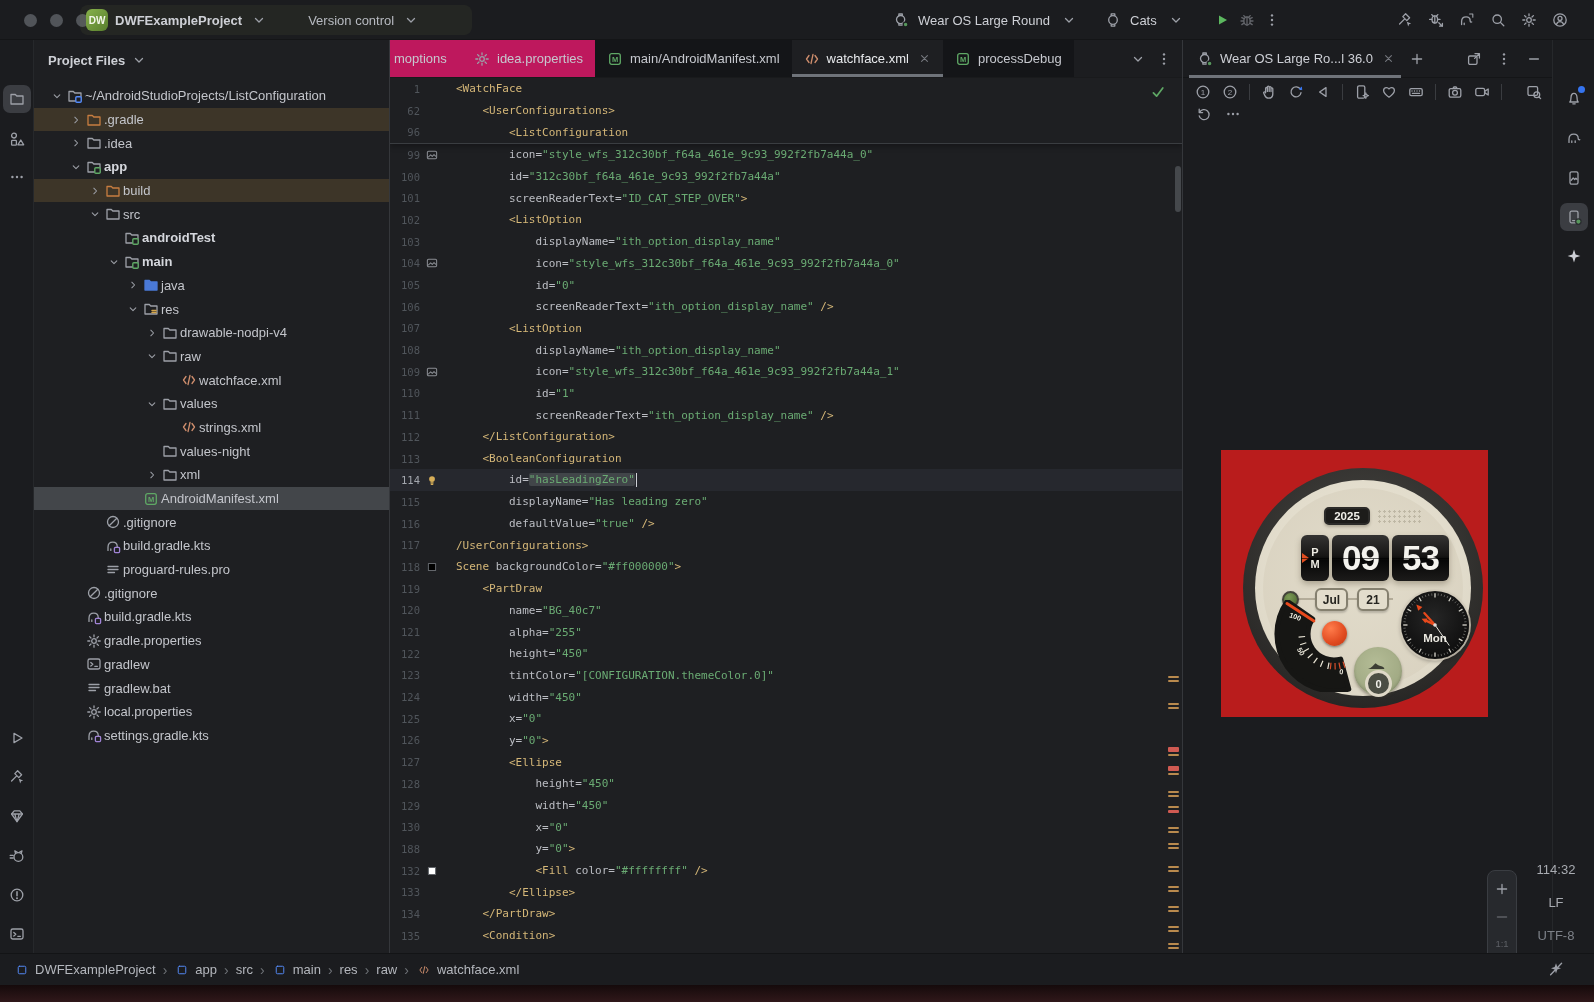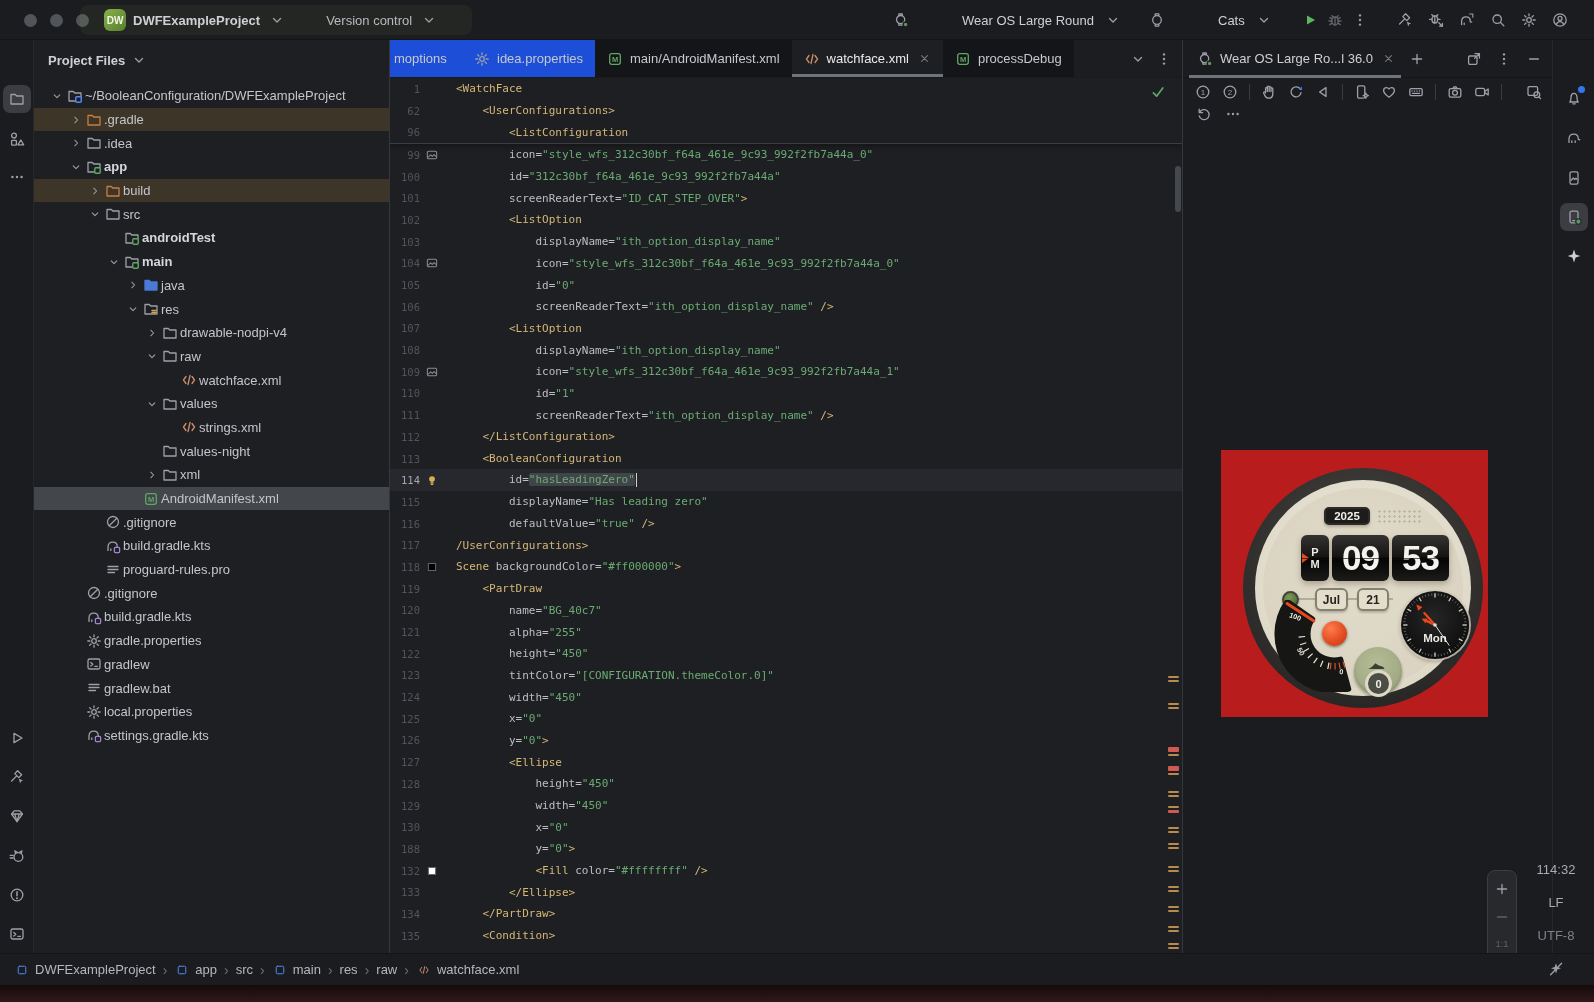--- a/index.html
+++ b/index.html
@@ -11,26 +11,26 @@
 
   
   .titlebar{position:absolute;left:0;top:0;width:1594px;height:40px;background:#1b1c1f;
             border-bottom:1px solid #141517;}
   .tl-group{position:absolute;left:24px;top:14px;display:flex;gap:13px;}
   .tl{width:13px;height:13px;border-radius:50%;background:#515459;}
   .tb-tint{position:absolute;left:80px;top:5px;width:392px;height:30px;border-radius:8px;
            background:rgba(150,165,90,0.08);}
   .proj-group{position:absolute;left:86px;top:0;height:40px;display:flex;align-items:center;gap:7px;}
   .dw-badge{width:22px;height:22px;border-radius:6px;background:linear-gradient(135deg,#87b14b,#587e2d);
-            color:#f3f6ea;font-weight:700;font-size:10px;display:flex;align-items:center;justify-content:center;margin-left:18px;}
+            color:#f3f6ea;font-weight:700;font-size:10px;display:flex;align-items:center;justify-content:center;}
   .tb-label{color:#ced0d6;font-weight:600;}
   .tb-label2{color:#b7bac1;margin-left:34px;}
   .chev{margin-left:2px;}
   .run-group{position:absolute;left:893px;top:0;height:40px;display:flex;align-items:center;gap:9px;}
-  .run-group .lbl{color:#ced0d6;margin-left:44px;}
+  .run-group .lbl{color:#ced0d6;}
   .dim{opacity:.55;}
   .tb-cluster{position:absolute;right:26px;top:0;height:40px;display:flex;align-items:center;gap:15px;}
 
   
   .leftstrip{position:absolute;left:0;top:40px;width:34px;height:913px;background:#1b1c1f;
              border-right:1px solid #26282b;}
   .strip-btn{position:absolute;left:3px;width:28px;height:28px;border-radius:7px;
              display:flex;align-items:center;justify-content:center;}
   .strip-btn.active{background:#3b3d42;}
 
@@ -47,21 +47,21 @@
   .tchev svg{transform:scale(.8);}
   .ticon{width:19px;height:16px;display:inline-flex;align-items:center;flex:0 0 19px;}
   .tlabel{color:#c3c5cb;padding-left:1px;}
 
   
   .editor{position:absolute;left:390px;top:40px;width:792px;height:913px;background:#1e1f22;}
   .tabbar{position:relative;height:38px;background:#1c1d20;border-bottom:1px solid #191a1c;
           display:flex;align-items:stretch;}
   .tab{display:flex;align-items:center;gap:7px;padding:0 12px;position:relative;color:#9da0a8;white-space:nowrap;}
   .tab .tlbl{color:#c6c8ce;}
-  .tab-warm{background:#1d4ed8;}
+  .tab-warm{background:#be185d;}
   .tab-dark{background:#141518;}
   .tab-active{background:#1e1f22;}
   .tab-active .tlbl{color:#e8eaed;}
   .tab-active::after{content:"";position:absolute;left:0;right:0;bottom:0;height:3px;background:#6f737a;}
   .tab-partial{width:72px;overflow:hidden;padding:0 4px;}
   .tab-clip{max-width:122px;overflow:hidden;}
   .tab-x{margin-left:2px;opacity:.7;}
   .tabbar-tail{margin-left:auto;display:flex;align-items:center;gap:10px;padding-right:10px;}
 
   .editor-body{position:relative;height:875px;overflow:hidden;
@@ -388,21 +388,21 @@
             <svg width="16" height="16" viewBox="0 0 16 16" fill="none" stroke="#9da0a8" stroke-width="1.3" stroke-linecap="round" stroke-linejoin="round">
               <path d="M4.5 6.5 8 10l3.5-3.5"></path>
             </svg>
           </span>
           <span class="ticon ic">
             <svg width="16" height="16" viewBox="0 0 16 16" fill="none" stroke="#9da0a8" stroke-width="1.3" stroke-linecap="round" stroke-linejoin="round">
               <path d="M2 13V3.5h4.3L7.8 5H14v8z"></path>
               <rect x="8.8" y="8.8" width="5.4" height="5.4" rx="1" fill="#1e1f22" stroke="#548af7" stroke-width="1.4"></rect>
             </svg>
           </span>
-          <span class="tlabel">~/BooleanConfiguration/DWFExampleProject</span>
+          <span class="tlabel">~/AndroidStudioProjects/ListConfiguration</span>
         </div>
         <div class="trow trow-ex" style="padding-left: 33px;">
           <span class="tchev">
             <svg width="16" height="16" viewBox="0 0 16 16" fill="none" stroke="#9da0a8" stroke-width="1.3" stroke-linecap="round" stroke-linejoin="round">
               <path d="M6.5 4.5 10 8l-3.5 3.5"></path>
             </svg>
           </span>
           <span class="ticon ic">
             <svg width="16" height="16" viewBox="0 0 16 16" fill="none" stroke="#9da0a8" stroke-width="1.3" stroke-linecap="round" stroke-linejoin="round">
               <path stroke="#c77d40" d="M2 13V3.5h4.3L7.8 5H14v8z"></path>

